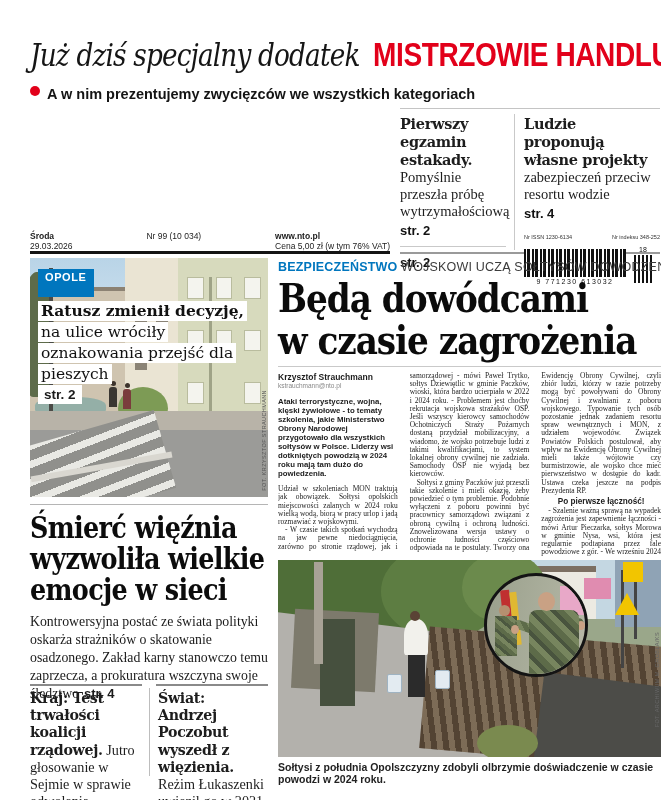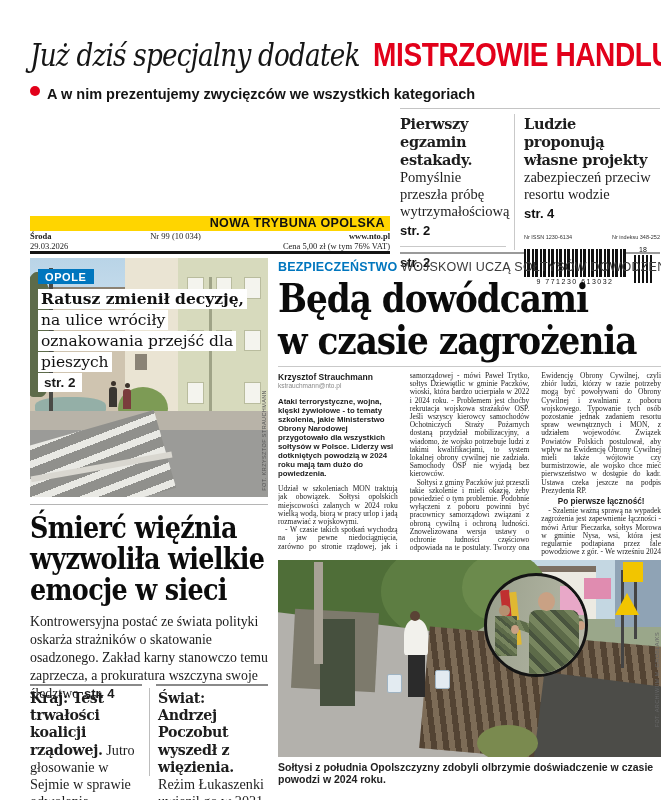--- a/index.html
+++ b/index.html
@@ -14,22 +14,22 @@
   .banner-red{font-family:"Liberation Sans",sans-serif;font-weight:bold;font-size:33px;color:#e2001a;letter-spacing:-.5px;}
   .banner-sub{left:30px;top:86px;display:flex;align-items:flex-start;gap:7px;font-size:14.5px;font-weight:bold;color:#141414;}
   .dot{width:10px;height:10px;border-radius:50%;background:#e2001a;}
 
   
   .mast-blue{left:30px;top:110px;width:360px;height:106px;background:#1794d1;overflow:hidden;}
   .mast-logo{position:absolute;right:4px;bottom:-27px;font-weight:bold;font-size:126px;line-height:1;
              color:#fff;letter-spacing:-7px;}
   .mast-yellow{left:30px;top:216px;width:360px;height:15px;background:#ffd500;}
   .mast-sub{position:absolute;right:5px;top:0;font-weight:bold;font-size:12.5px;line-height:15px;color:#111;letter-spacing:.4px;}
-  .mast-info{left:30px;top:232px;width:360px;display:flex;justify-content:space-between;font-size:8.5px;line-height:9.5px;color:#222;font-family:Liberation Serif, serif;}
-  .mi-right{text-align:right;}
+  .mast-info{left:30px;top:232px;width:360px;display:flex;justify-content:space-between;font-size:8.5px;line-height:9.5px;color:#222;}
+  .mi-right{}
   .mast-rule{left:30px;top:251px;width:360px;height:3px;background:#141414;}
 
   
   .ht-rule-top{left:400px;top:108px;width:260px;height:1px;background:#c4c4c4;}
   .ht-vrule{left:514px;top:114px;width:1px;height:136px;background:#c9c9c9;}
   .ht-rule-bottom{left:400px;top:252px;width:260px;height:2px;background:#9a9a9a;}
   .ht-col1{left:400px;top:115px;width:106px;}
   .ht-col2{left:524px;top:115px;width:136px;}
   .teaser{font-family:"Liberation Serif",serif;font-size:14.5px;line-height:17px;color:#1d1d1d;}
   .teaser b{font-family:"DejaVu Serif",serif;letter-spacing:-.3px;}
@@ -67,21 +67,21 @@
             background:repeating-linear-gradient(175deg,#e9e9e4 0 7px,#90908c 7px 17px);}
   .pl-curb{position:absolute;left:0;top:86%;width:60%;height:2.5%;background:#d9d7d0;transform:rotate(-10deg);}
   .fig{position:absolute;width:8px;height:20px;border-radius:3px 3px 0 0;}
   .fig::before{content:"";position:absolute;left:2px;top:-6px;width:5px;height:5px;border-radius:50%;background:#3c332c;}
   .photo-credit{position:absolute;right:1px;bottom:6px;writing-mode:vertical-rl;transform:rotate(180deg);
                 font-size:5.5px;letter-spacing:.4px;color:#555;}
 
   
   .ovl{position:absolute;left:8px;top:9px;width:228px;}
   .ovl-badge{display:inline-block;background:#0076be;color:#fff;font-weight:bold;font-size:11px;
-             padding:2px 7px 1px;letter-spacing:.6px;}
+             padding:2px 7px 14px;letter-spacing:.6px;}
   .ovl-head{margin-top:3px;font-family:"DejaVu Serif",serif;font-size:15.5px;line-height:21px;color:#111;}
   .ovl-chip{background:#fff;padding:1px 3px;-webkit-box-decoration-break:clone;box-decoration-break:clone;}
   .ovl-page{display:inline-block;background:#fff;font-weight:bold;font-size:13.5px;padding:2px 6px;
             font-family:"Liberation Sans",sans-serif;}
 
   
   .rule-l1{left:30px;top:504px;width:238px;height:1px;background:#b5b5b5;}
   .head2{left:30px;top:512px;width:282px;transform:scaleX(.85);transform-origin:0 0;
          font-family:"DejaVu Serif",serif;font-weight:bold;font-size:30px;line-height:31px;
          letter-spacing:-.8px;color:#0c0c0c;white-space:pre-line;}
@@ -165,23 +165,20 @@
 
   <div class="abs banner">
     <span class="banner-italic">Już dziś specjalny dodatek</span>
     <span class="banner-red">MISTRZOWIE HANDLU</span>
   </div>
   <div class="abs banner-sub">
     <span class="dot"></span>
     <span>A w nim prezentujemy zwycięzców we wszystkich kategoriach</span>
   </div>
 
-  <div class="abs mast-yellow">
-    <span class="mast-sub">NOWA TRYBUNA OPOLSKA</span>
-  </div>
   <div class="abs mast-info">
     <div>
       <b>Środa</b><br>
       <span>29.03.2026</span>
     </div>
     <div>Nr 99 (10 034)</div>
     <div class="mi-right">
       <b>www.nto.pl</b><br>
       <span>Cena 5,00 zł (w tym 76% VAT)</span>
     </div>

